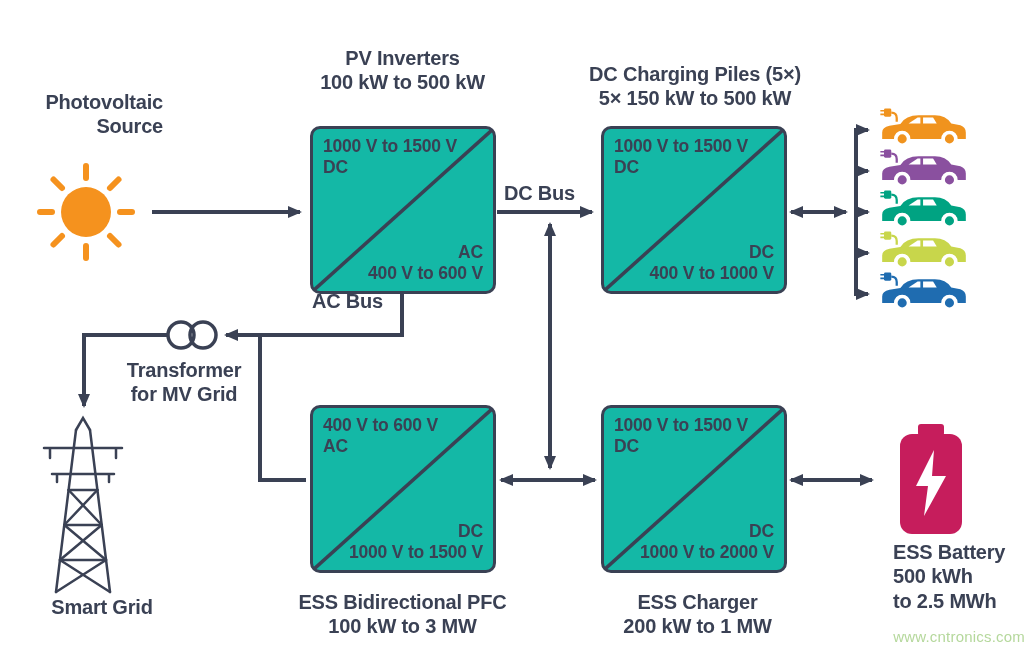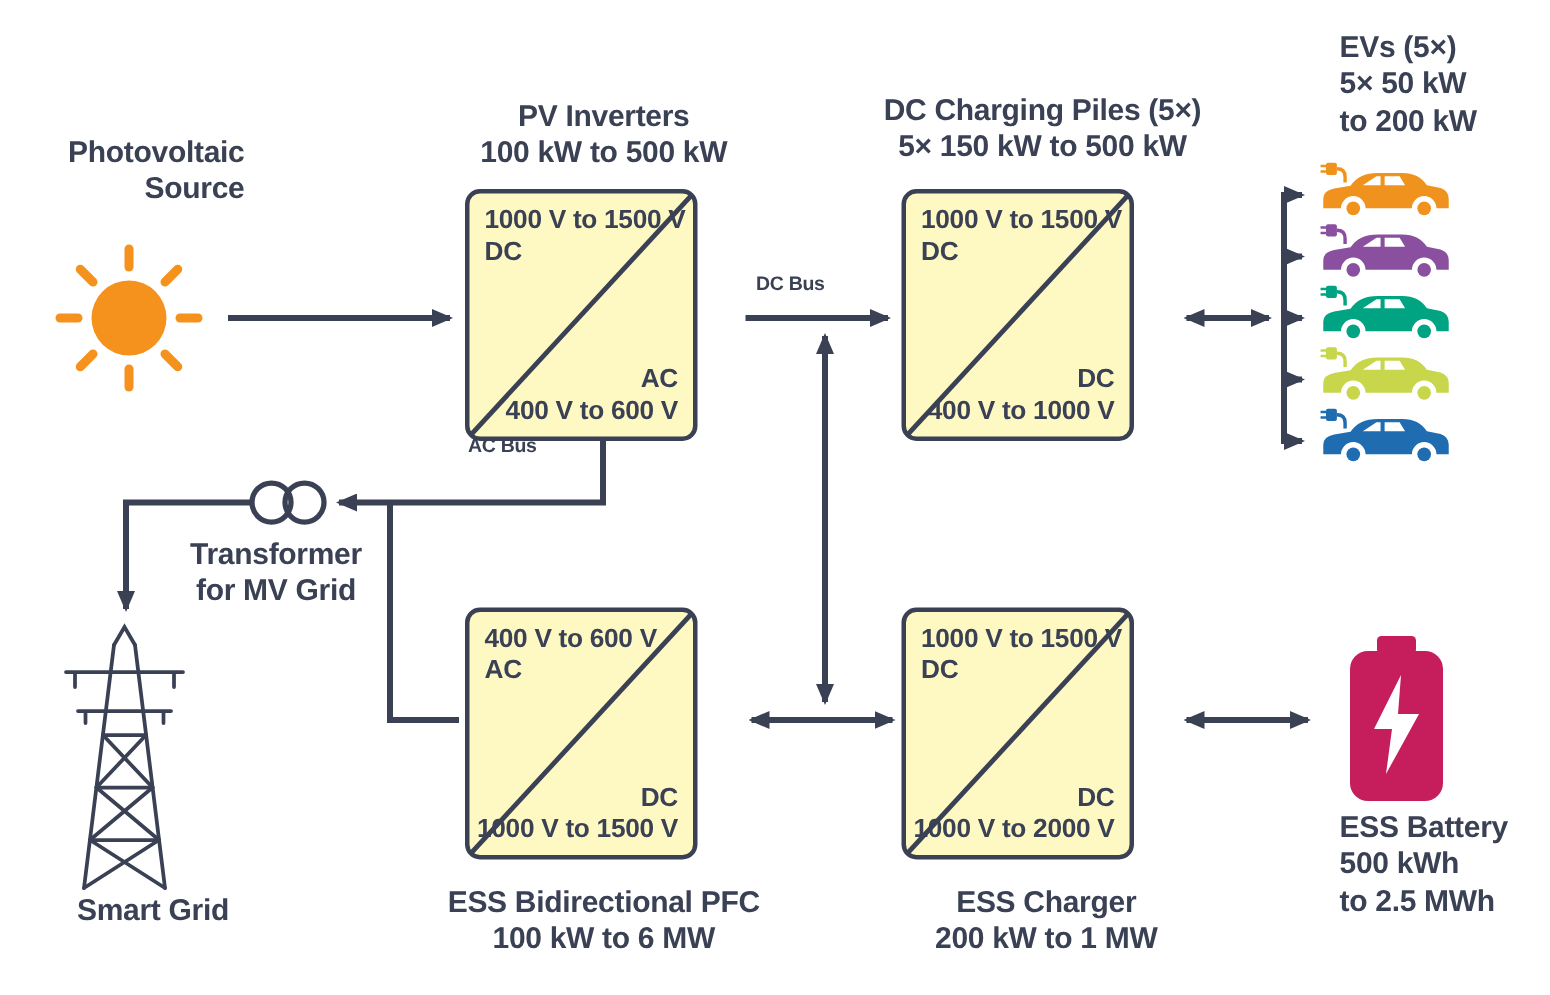--- a/index.html
+++ b/index.html
@@ -6,25 +6,25 @@
   .canvas {
     position:relative; width:1033px; height:663px; overflow:hidden; background:#ffffff;
     font-family:"Liberation Sans","DejaVu Sans",sans-serif; color:#3a4154;
   }
   svg.overlay { position:absolute; left:0; top:0; width:1033px; height:663px; }
   .lbl {
     position:absolute; font-weight:700; white-space:pre-line; line-height:1.22;
     letter-spacing:-0.2px; color:#3a4154;
   }
   .lbl.center { text-align:center; }
-  .fs19 { font-size:13px; }
+  .fs19 { font-size:20px; }
   .fs20 { font-size:20px; }
   .block {
-    position:absolute; width:155px; height:168px; box-sizing:border-box;
-    background:#fef9c3; border:3.5px solid #3a4154; border-radius:10px;
+    position:absolute; width:186px; height:168px; box-sizing:border-box;
+    background:#14b8a6; border:3.5px solid #3a4154; border-radius:10px;
   }
   .block svg.diag { position:absolute; left:0; top:0; width:100%; height:100%; }
   .block .tl, .block .br {
     position:absolute; font-weight:700; font-size:17.5px; line-height:1.2;
     white-space:pre-line; letter-spacing:-0.2px;
   }
   .block .tl { top:7px; left:10px; text-align:left; }
   .block .br { bottom:7px; right:10px; text-align:right; }
   svg.car { position:absolute; width:88px; height:40px; overflow:visible; }
   svg.batt { position:absolute; left:898px; top:424px; width:66px; height:112px; }
@@ -172,33 +172,31 @@
     </svg>
 
   <svg class="batt" viewBox="0 0 66 112" style="color: rgb(198, 29, 92);">
     <rect x="20" y="0" width="26" height="12" rx="3" fill="currentColor"></rect>
     <rect x="2" y="10" width="62" height="100" rx="12" fill="currentColor"></rect>
     <polygon points="36,26 18,62 30,62 26,92 48,52 34,52" fill="#ffffff"></polygon>
   </svg>
 
   <div class="lbl center fs20" style="left:8px;   top:90px;  width:155px;text-align:right;">Photovoltaic
 Source</div>
-  <div class="lbl center fs20" style="left:275px; top:66px;  width:255px;">PV Inverters
+  <div class="lbl center fs20" style="left:275px; top:46px;  width:255px;">PV Inverters
 100 kW to 500 kW</div>
   <div class="lbl center fs20" style="left:555px; top:62px;  width:280px;">DC Charging Piles (5×)
 5× 150 kW to 500 kW</div>
-  <div class="lbl fs20" style="left:893px; top:20px;  width:140px;">EVs (5×)
-5× 50 kW
-to 200 kW</div>
   <div class="lbl fs19" style="left:504px; top:181px; width:80px;">DC Bus</div>
   <div class="lbl fs19" style="left:312px; top:289px; width:80px;">AC Bus</div>
   <div class="lbl center fs20" style="left:104px; top:358px; width:160px;">Transformer
 for MV Grid</div>
   <div class="lbl center fs20" style="left:32px;  top:595px; width:140px;">Smart Grid</div>
   <div class="lbl center fs20" style="left:270px; top:590px; width:265px;">ESS Bidirectional PFC
-100 kW to 6 MW</div>
+100 kW to 3 MW</div>
   <div class="lbl center fs20" style="left:585px; top:590px; width:225px;">ESS Charger
 200 kW to 1 MW</div>
   <div class="lbl fs20" style="left:893px; top:540px; width:145px;">ESS Battery
 500 kWh
 to 2.5 MWh</div>
 
+  <div class="watermark" style="color: rgb(181, 216, 156);">www.cntronics.com</div>
 </div>
 
 </body></html>

